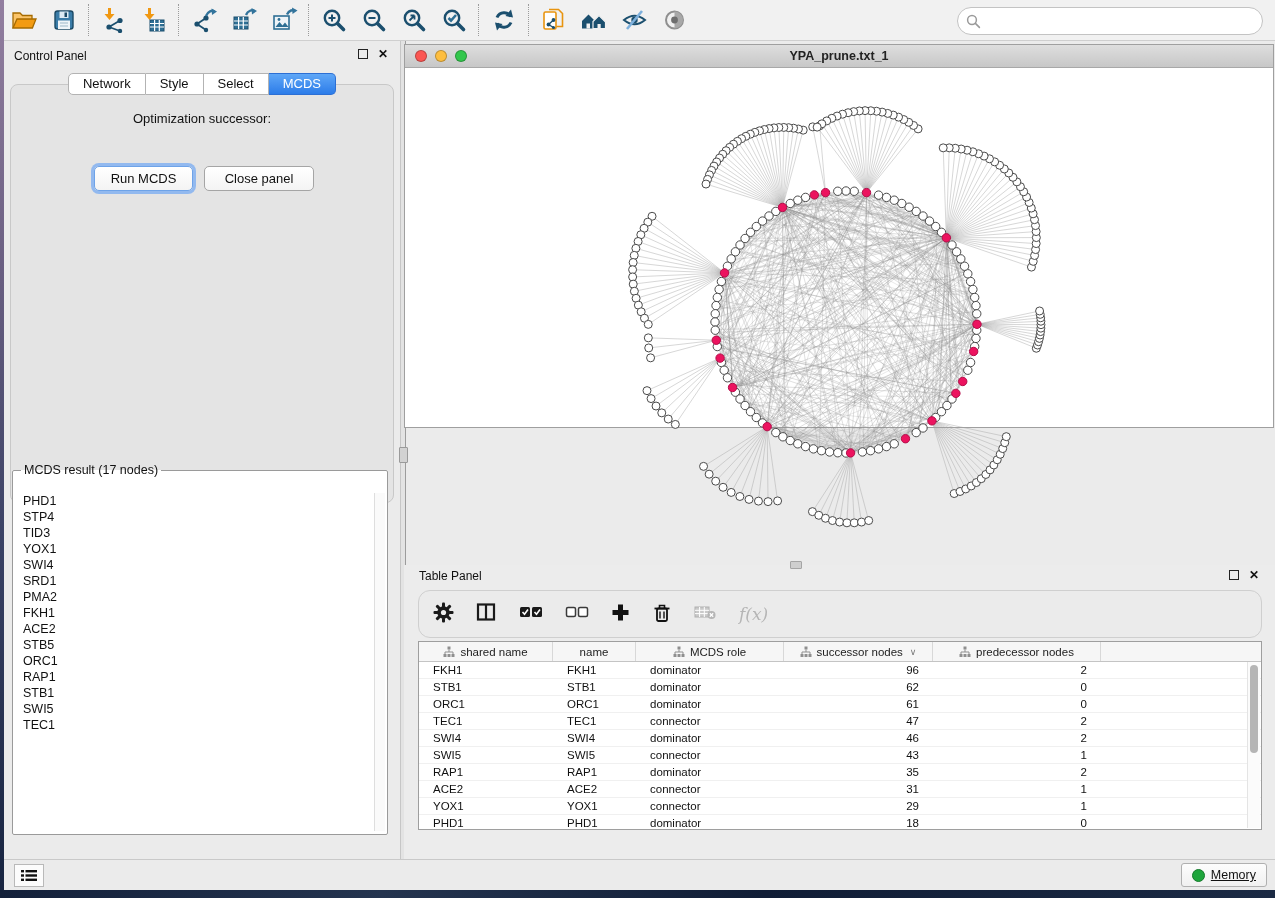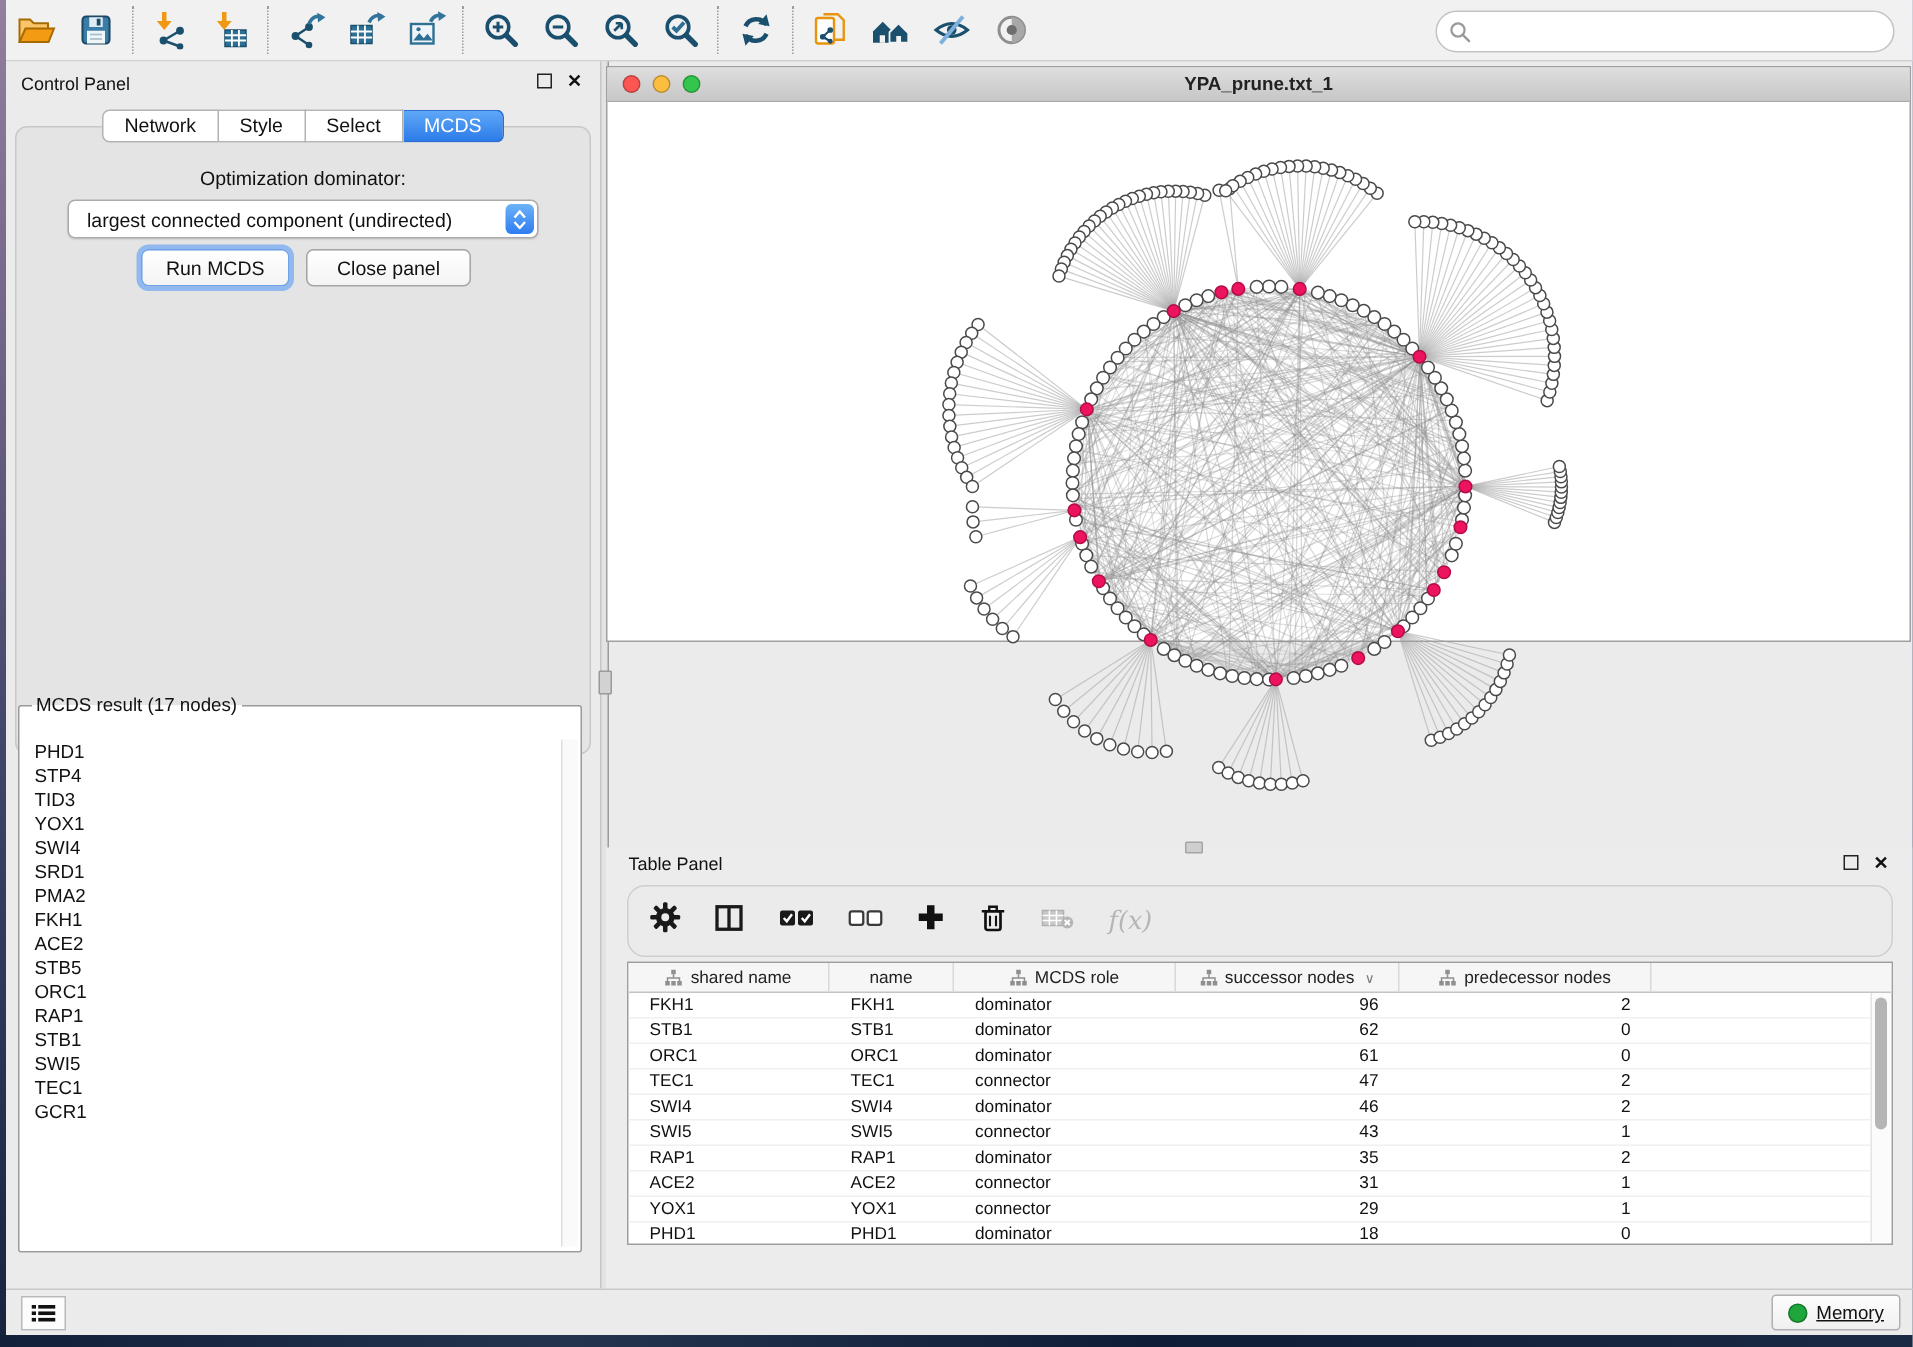--- a/index.html
+++ b/index.html
@@ -262,32 +262,21 @@
       <span class="float-ic"></span>
       <span class="close-ic">✕</span>
     </div>
     <div class="tabs">
       <div class="tab">Network</div>
       <div class="tab">Style</div>
       <div class="tab">Select</div>
       <div class="tab active">MCDS</div>
     </div>
     <div class="cp-card"></div>
-    <div class="opt-label">Optimization dominator:</div>
-    <div class="selectbox">
-      <span class="sel-txt">largest connected component (undirected)</span>
-      <span class="sel-step">
-        <svg width="9" height="6" viewBox="0 0 9 6">
-              <path d="M1 5 L4.5 1 L8 5" fill="none" stroke="#fff" stroke-width="1.6"></path>
-            </svg>
-        <svg width="9" height="6" viewBox="0 0 9 6">
-              <path d="M1 1 L4.5 5 L8 1" fill="none" stroke="#fff" stroke-width="1.6"></path>
-            </svg>
-      </span>
-    </div>
+    <div class="opt-label">Optimization successor:</div>
     <div class="btn focusring" style="left:90px;top:125px;width:97px;">Run MCDS</div>
     <div class="btn" style="left:200px;top:125px;width:108px;">Close panel</div>
 
     <fieldset class="mcds">
       <legend>MCDS result (17 nodes)</legend>
       <div class="mcds-list">
 
       <div class="mcds-item">PHD1</div>
             <div class="mcds-item">STP4</div>
             <div class="mcds-item">TID3</div>
@@ -296,21 +285,20 @@
             <div class="mcds-item">SRD1</div>
             <div class="mcds-item">PMA2</div>
             <div class="mcds-item">FKH1</div>
             <div class="mcds-item">ACE2</div>
             <div class="mcds-item">STB5</div>
             <div class="mcds-item">ORC1</div>
             <div class="mcds-item">RAP1</div>
             <div class="mcds-item">STB1</div>
             <div class="mcds-item">SWI5</div>
             <div class="mcds-item">TEC1</div>
-            <div class="mcds-item">GCR1</div>
           </div>
       <div class="mcds-scroll"></div>
     </fieldset>
   </div>
 
   <div class="vsplit">
         <div class="knob"></div>
       </div>
   <div class="hknob"></div>
 

